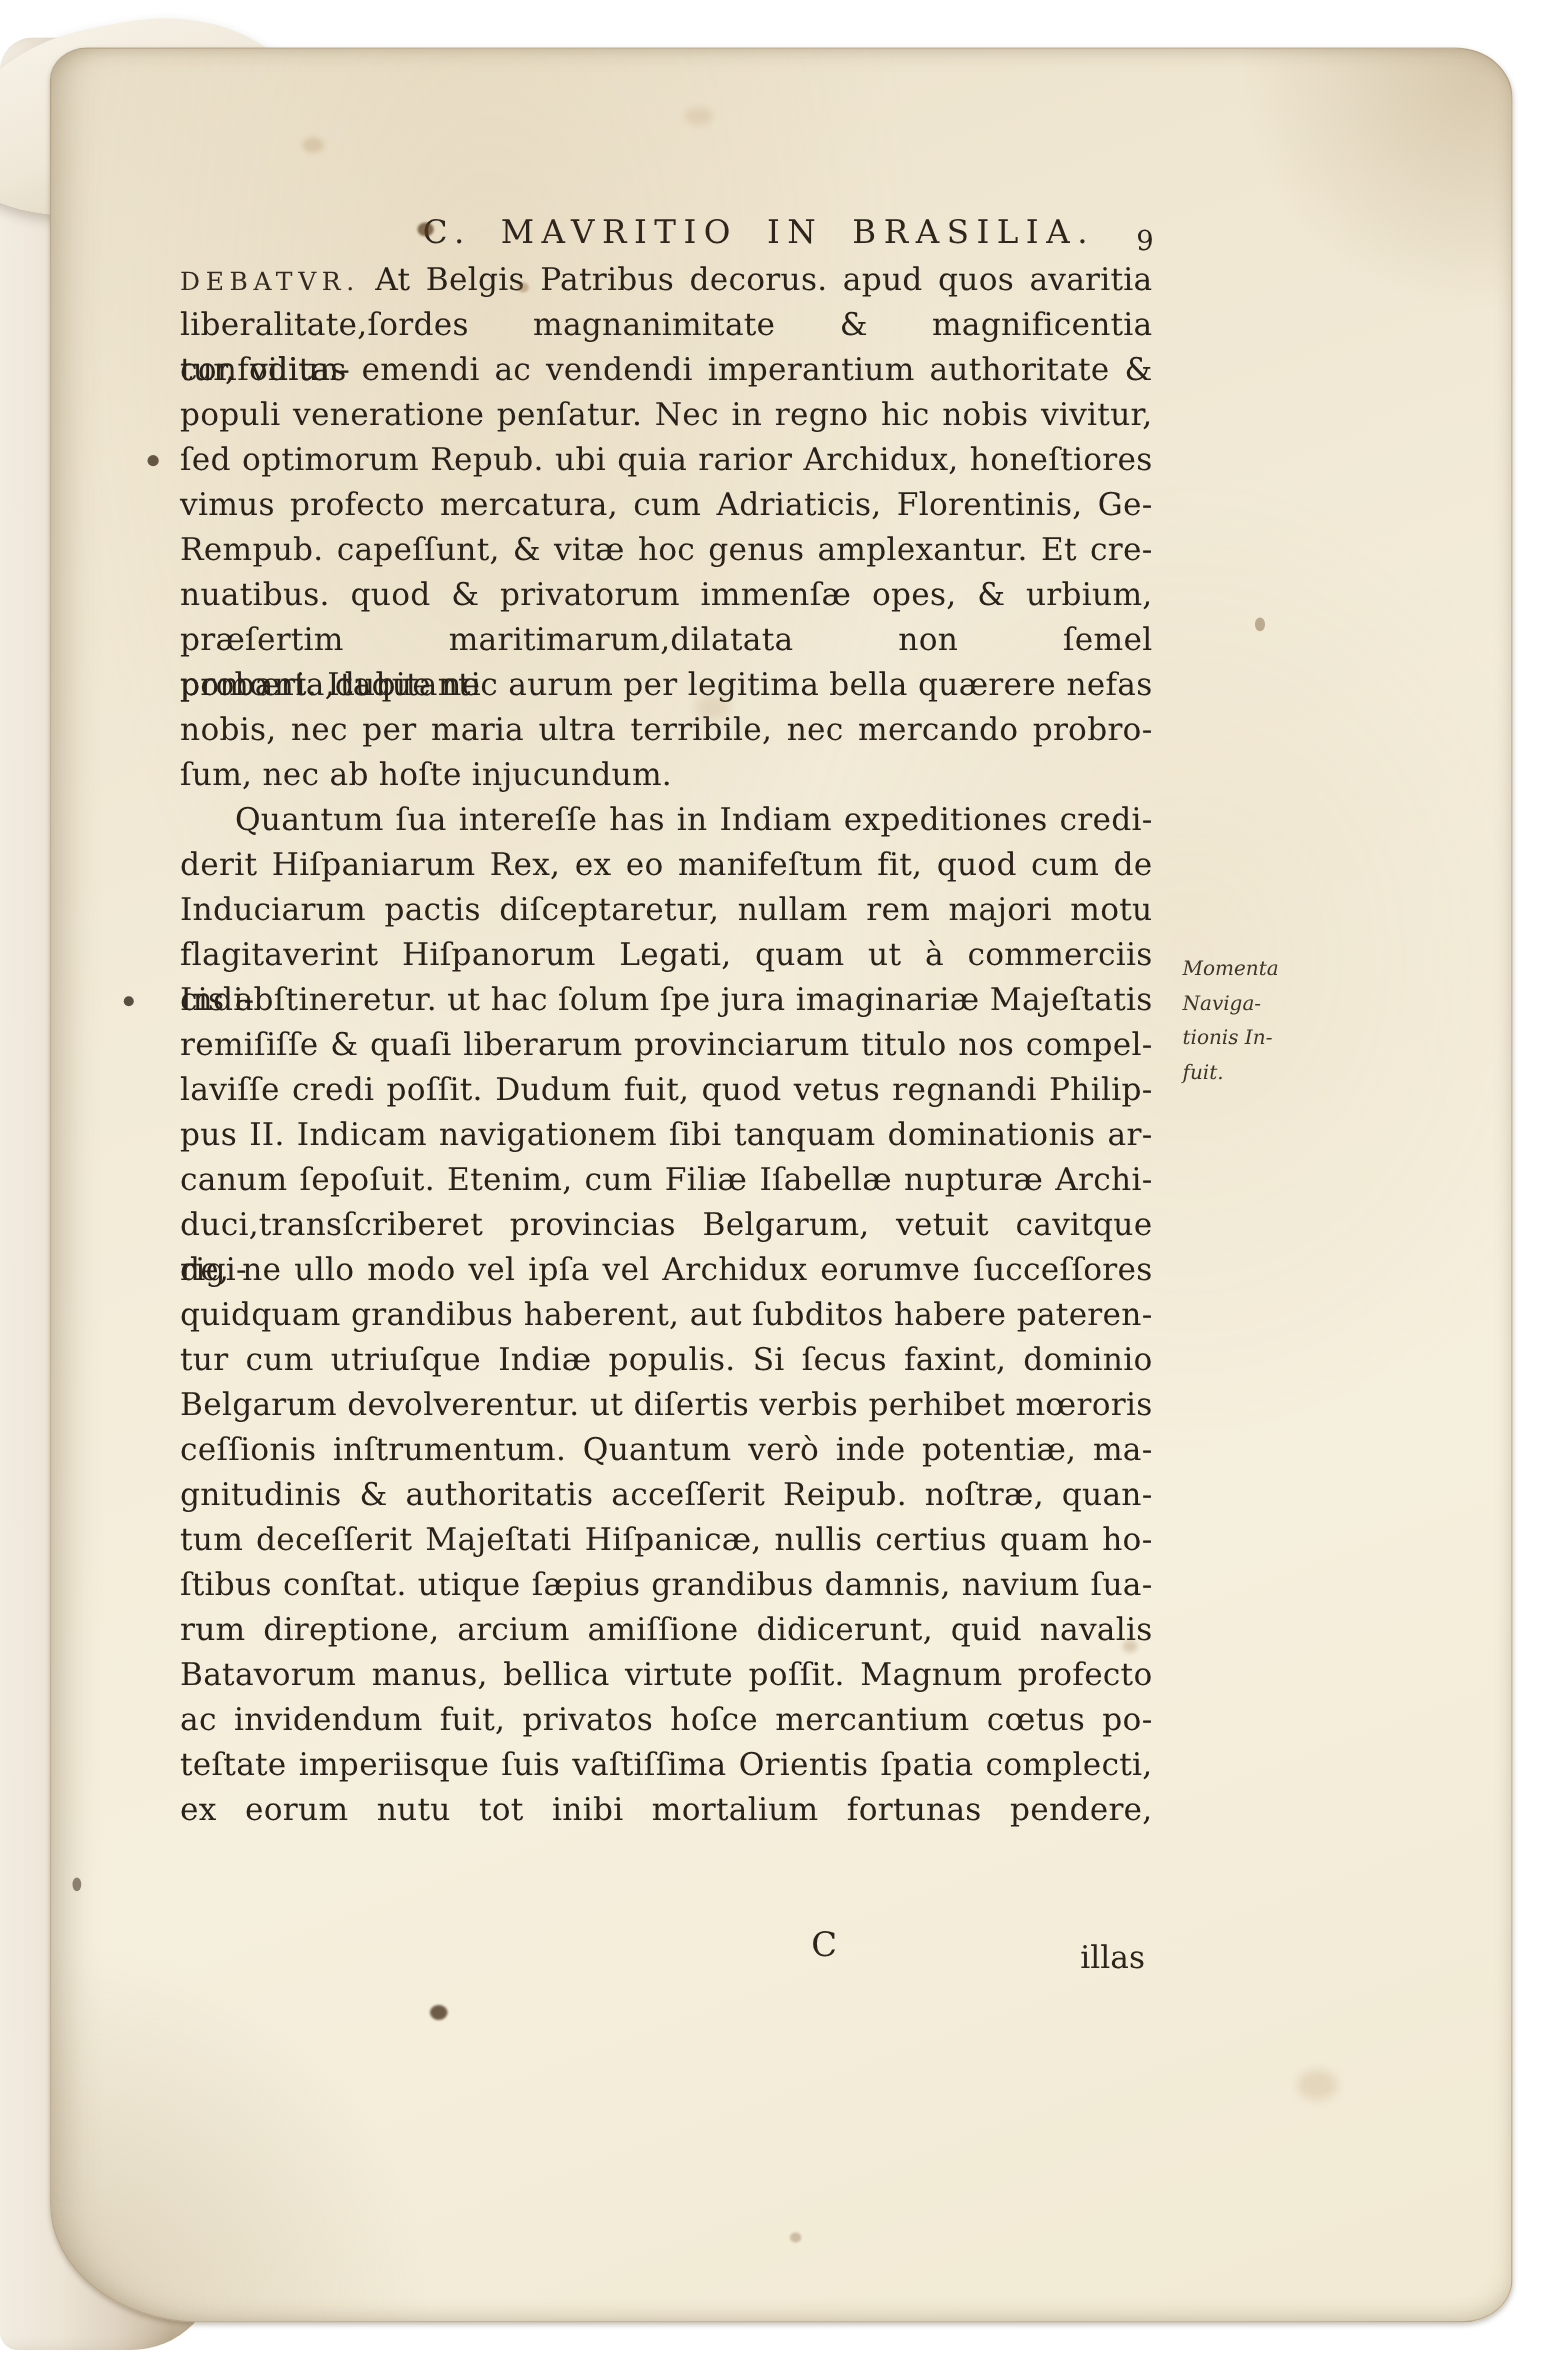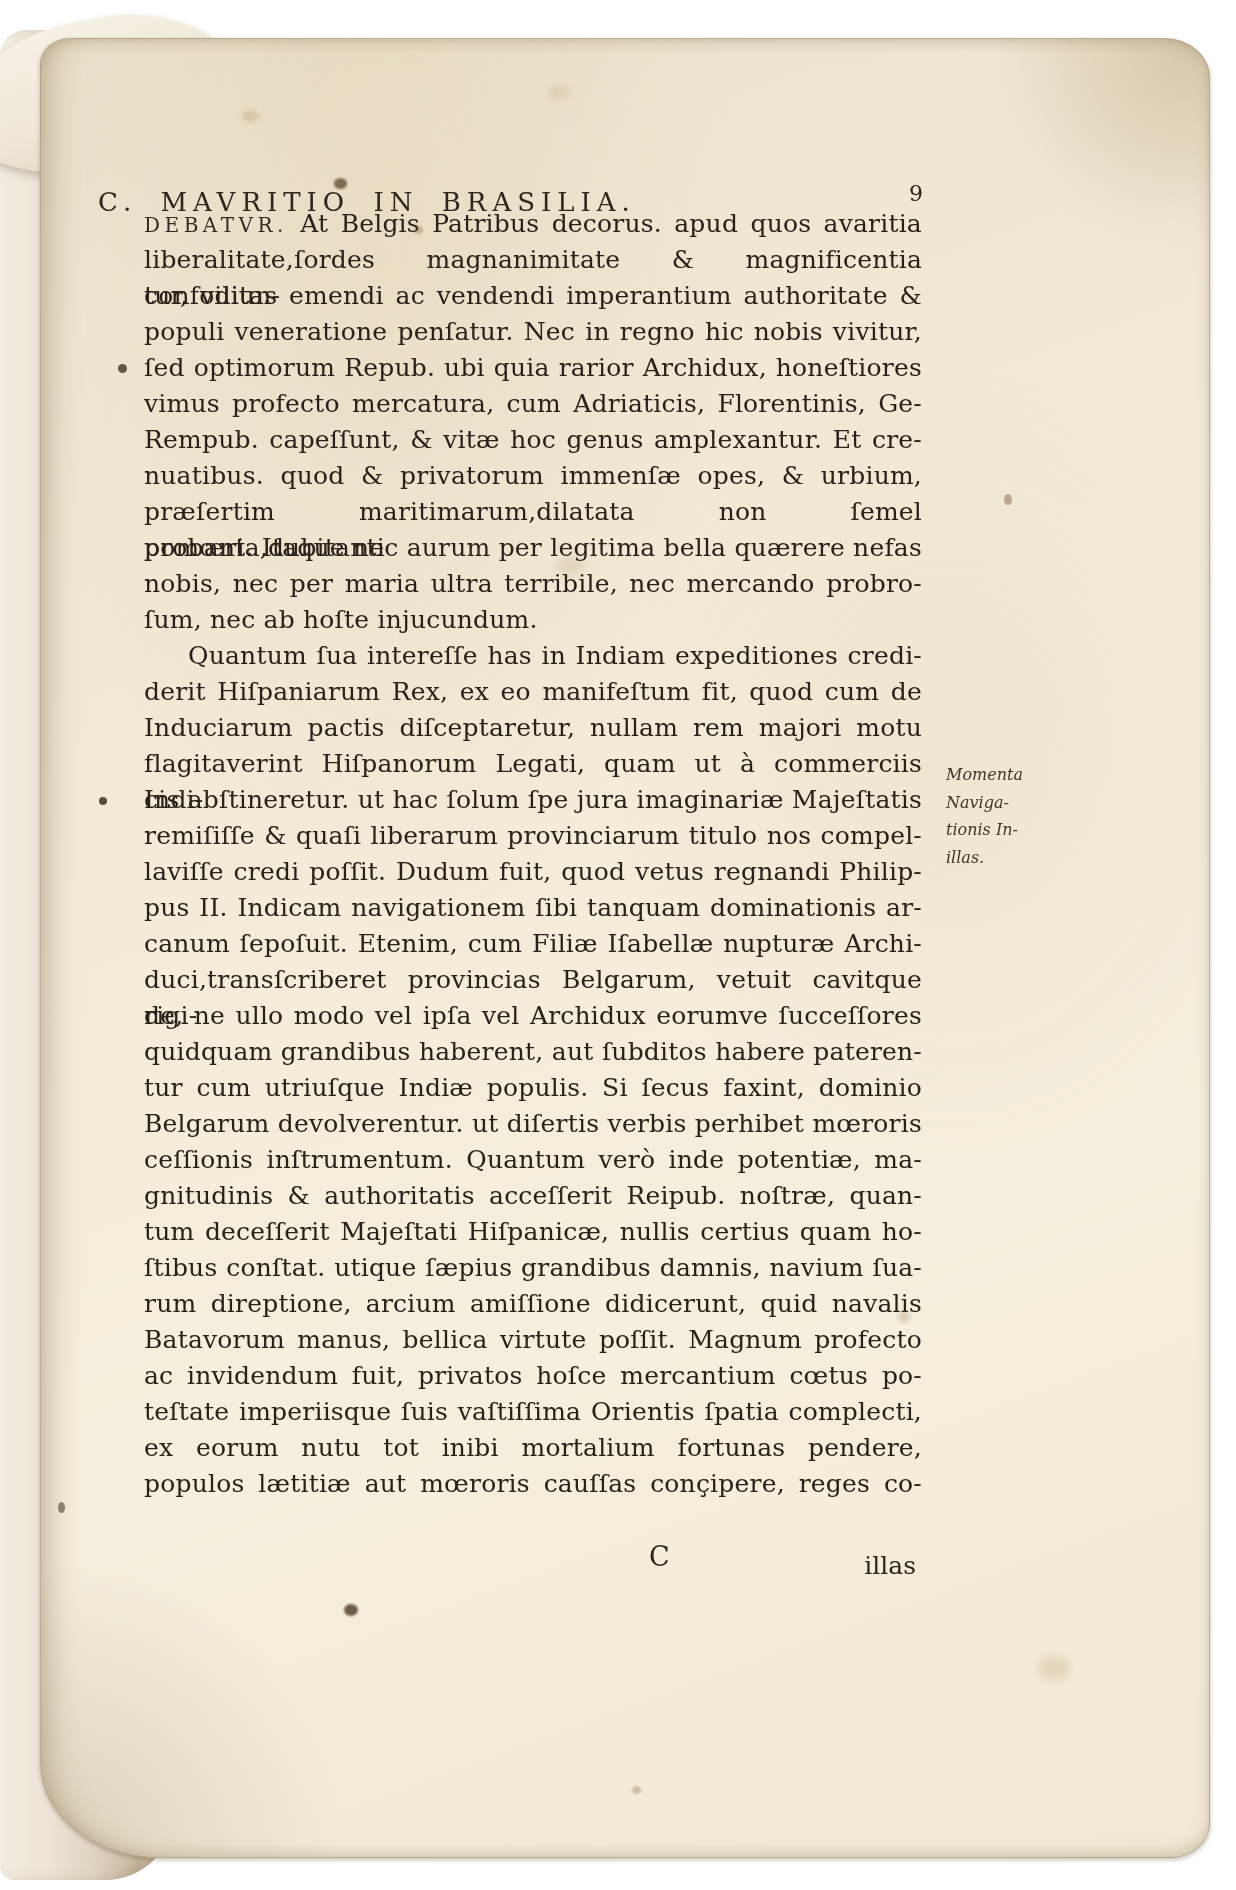--- a/index.html
+++ b/index.html
@@ -35,23 +35,23 @@
     border:1px solid rgba(148,126,92,.55);
     border-radius:30px 46px 40px 120px/26px 40px 34px 95px;
     box-shadow:
       inset 22px 0 30px -14px rgba(118,96,66,.38),
       inset 0 8px 14px -9px rgba(118,96,66,.35),
       inset -7px -9px 16px -9px rgba(118,96,66,.28),
       0 2px 4px rgba(95,78,55,.35);
     color:#2a231b;
   }
   .running-title{
-    position:absolute;left:103px;top:148px;width:778px;
+    position:absolute;left:103px;top:132px;width:778px;
     transform:translateX(-46px);
-    text-align:left;font-size:26px;letter-spacing:6px;word-spacing:9px;
+    text-align:right;font-size:26px;letter-spacing:6px;word-spacing:9px;
     color:#2e2username:#2e261d;color:#2e261d;
   }
   .page-number{
     position:absolute;left:868px;top:142px;font-size:22px;color:#38302",5;color:#383025;
   }
   .body-col{position:absolute;left:103px;top:167px;width:778px;}
   .line{
     height:36px;line-height:36px;font-size:25px;
     text-align:justify;text-align-last:justify;
     letter-spacing:.2px;color:#29221a;
@@ -133,29 +133,28 @@
           <div class="line">Belgarum devolverentur.  ut diſertis verbis perhibet mœroris</div>
           <div class="line">ceſſionis inſtrumentum.  Quantum verò inde potentiæ, ma-</div>
           <div class="line">gnitudinis &amp; authoritatis acceſſerit Reipub. noſtræ, quan-</div>
           <div class="line">tum deceſſerit Majeſtati Hiſpanicæ, nullis certius quam ho-</div>
           <div class="line">ſtibus conſtat. utique ſæpius grandibus damnis, navium ſua-</div>
           <div class="line">rum direptione, arcium amiſſione didicerunt, quid navalis</div>
           <div class="line">Batavorum manus, bellica virtute poſſit.  Magnum profecto</div>
           <div class="line">ac invidendum fuit, privatos hoſce mercantium cœtus po-</div>
           <div class="line">teſtate imperiisque ſuis vaſtiſſima Orientis ſpatia complecti,</div>
           <div class="line">ex eorum nutu tot inibi mortalium fortunas pendere,</div>
-          <div class="line">populos lætitiæ aut mœroris cauſſas conçipere, reges co-</div>
         </div>
     </div>
 
     <div class="margin-note">
         <div class="note-line">Momenta</div>
         <div class="note-line">Naviga-</div>
         <div class="note-line">tionis In-</div>
-        <div class="note-line">illas.</div>
+        <div class="note-line">fuit.</div>
       </div>
 
     <div class="sig-row">
       <span class="sig-mark">C</span>
       <span class="catchword">illas</span>
     </div>
   </div>
 
   <div class="spot s1"></div>
   <div class="spot s2"></div>

